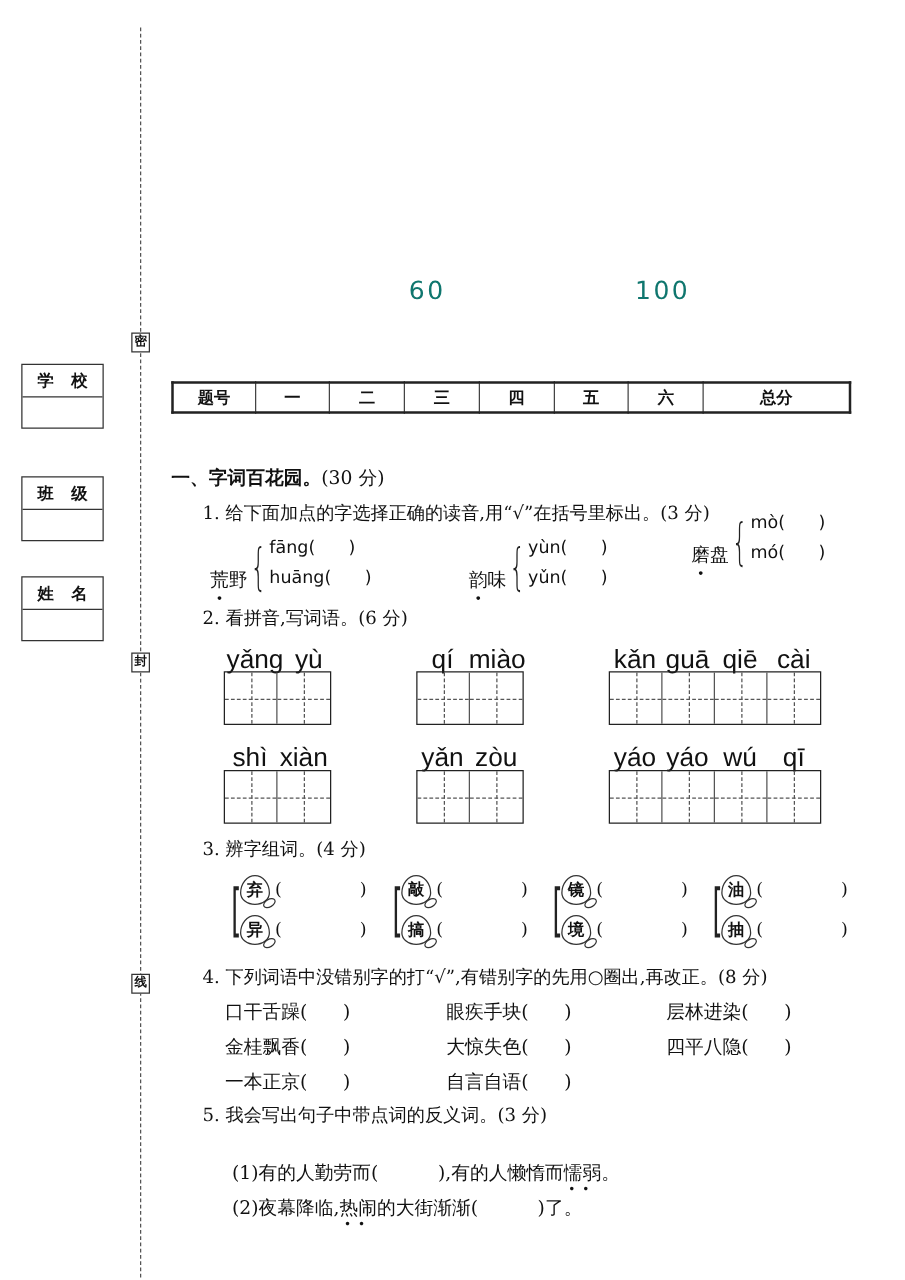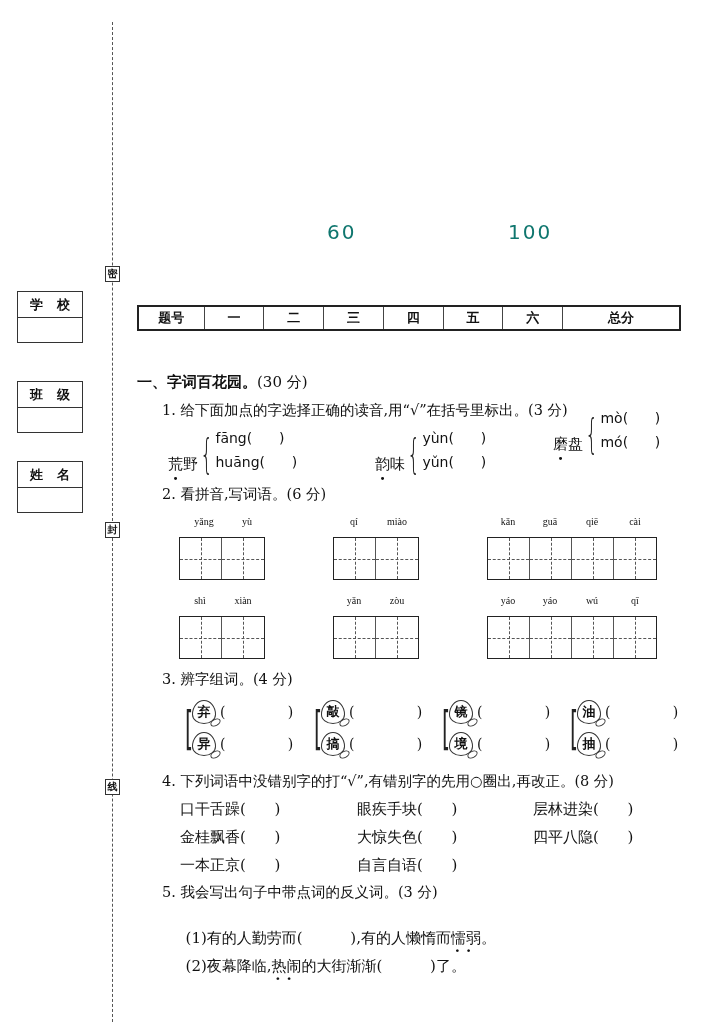--- a/index.html
+++ b/index.html
@@ -18,21 +18,21 @@
   .sec-title { position: absolute; left: 137px; top: 373px; font-size: 15px; font-weight: bold; font-family: "DejaVu Sans", sans-serif; }
   .sec-title span.pts { font-weight: normal; font-family: "DejaVu Serif", serif; }
   .q { position: absolute; left: 162px; font-size: 14.5px; white-space: nowrap; }
   .pron { position: absolute; display: flex; align-items: flex-end; }
   .pron .word { font-size: 15px; margin-top: 6px; position: relative; }
   .dot-under { position: relative; display: inline-block; }
   .dot-under::after { content: "·"; position: absolute; left: 50%; transform: translateX(-50%); bottom: -14px; font-size: 16px; font-weight: bold; }
   .brace { font-size: 40px; line-height: 40px; font-weight: 100; transform: scaleX(0.5); margin: 0 -4px; color: #222; font-family: "DejaVu Sans", sans-serif; }
   .opts { font-family: "DejaVu Sans", sans-serif; font-size: 14px; line-height: 24px; }
   .opts div { white-space: pre; }
-  .pinyin { position: absolute; font-family: Liberation Serif, serif; font-size: 10px; white-space: nowrap; display: flex; }
+  .pinyin { position: absolute; font-family: Liberation Sans, sans-serif; font-size: 21px; white-space: nowrap; display: flex; }
   .pinyin span { display: inline-block; text-align: center; }
   .grid { position: absolute; height: 43px; border: 1.5px solid #222; display: flex; }
   .grid .cell { width: 42px; height: 100%; border-right: 1px solid #555; position: relative; }
   .grid .cell:last-child { border-right: none; }
   .grid .cell::before { content: ""; position: absolute; left: 50%; top: 0; bottom: 0; border-left: 1px dashed #555; }
   .grid .cell::after { content: ""; position: absolute; top: 50%; left: 0; right: 0; border-top: 1px dashed #555; }
   .group { position: absolute; display: flex; align-items: center; }
   .group .bk { font-size: 46px; line-height: 46px; font-family: "DejaVu Sans", sans-serif; transform: scaleX(0.45); margin-right: -6px; color: #222; }
   .group .rows { display: flex; flex-direction: column; gap: 8px; }
   .group .row { display: flex; align-items: center; font-size: 14px; }

